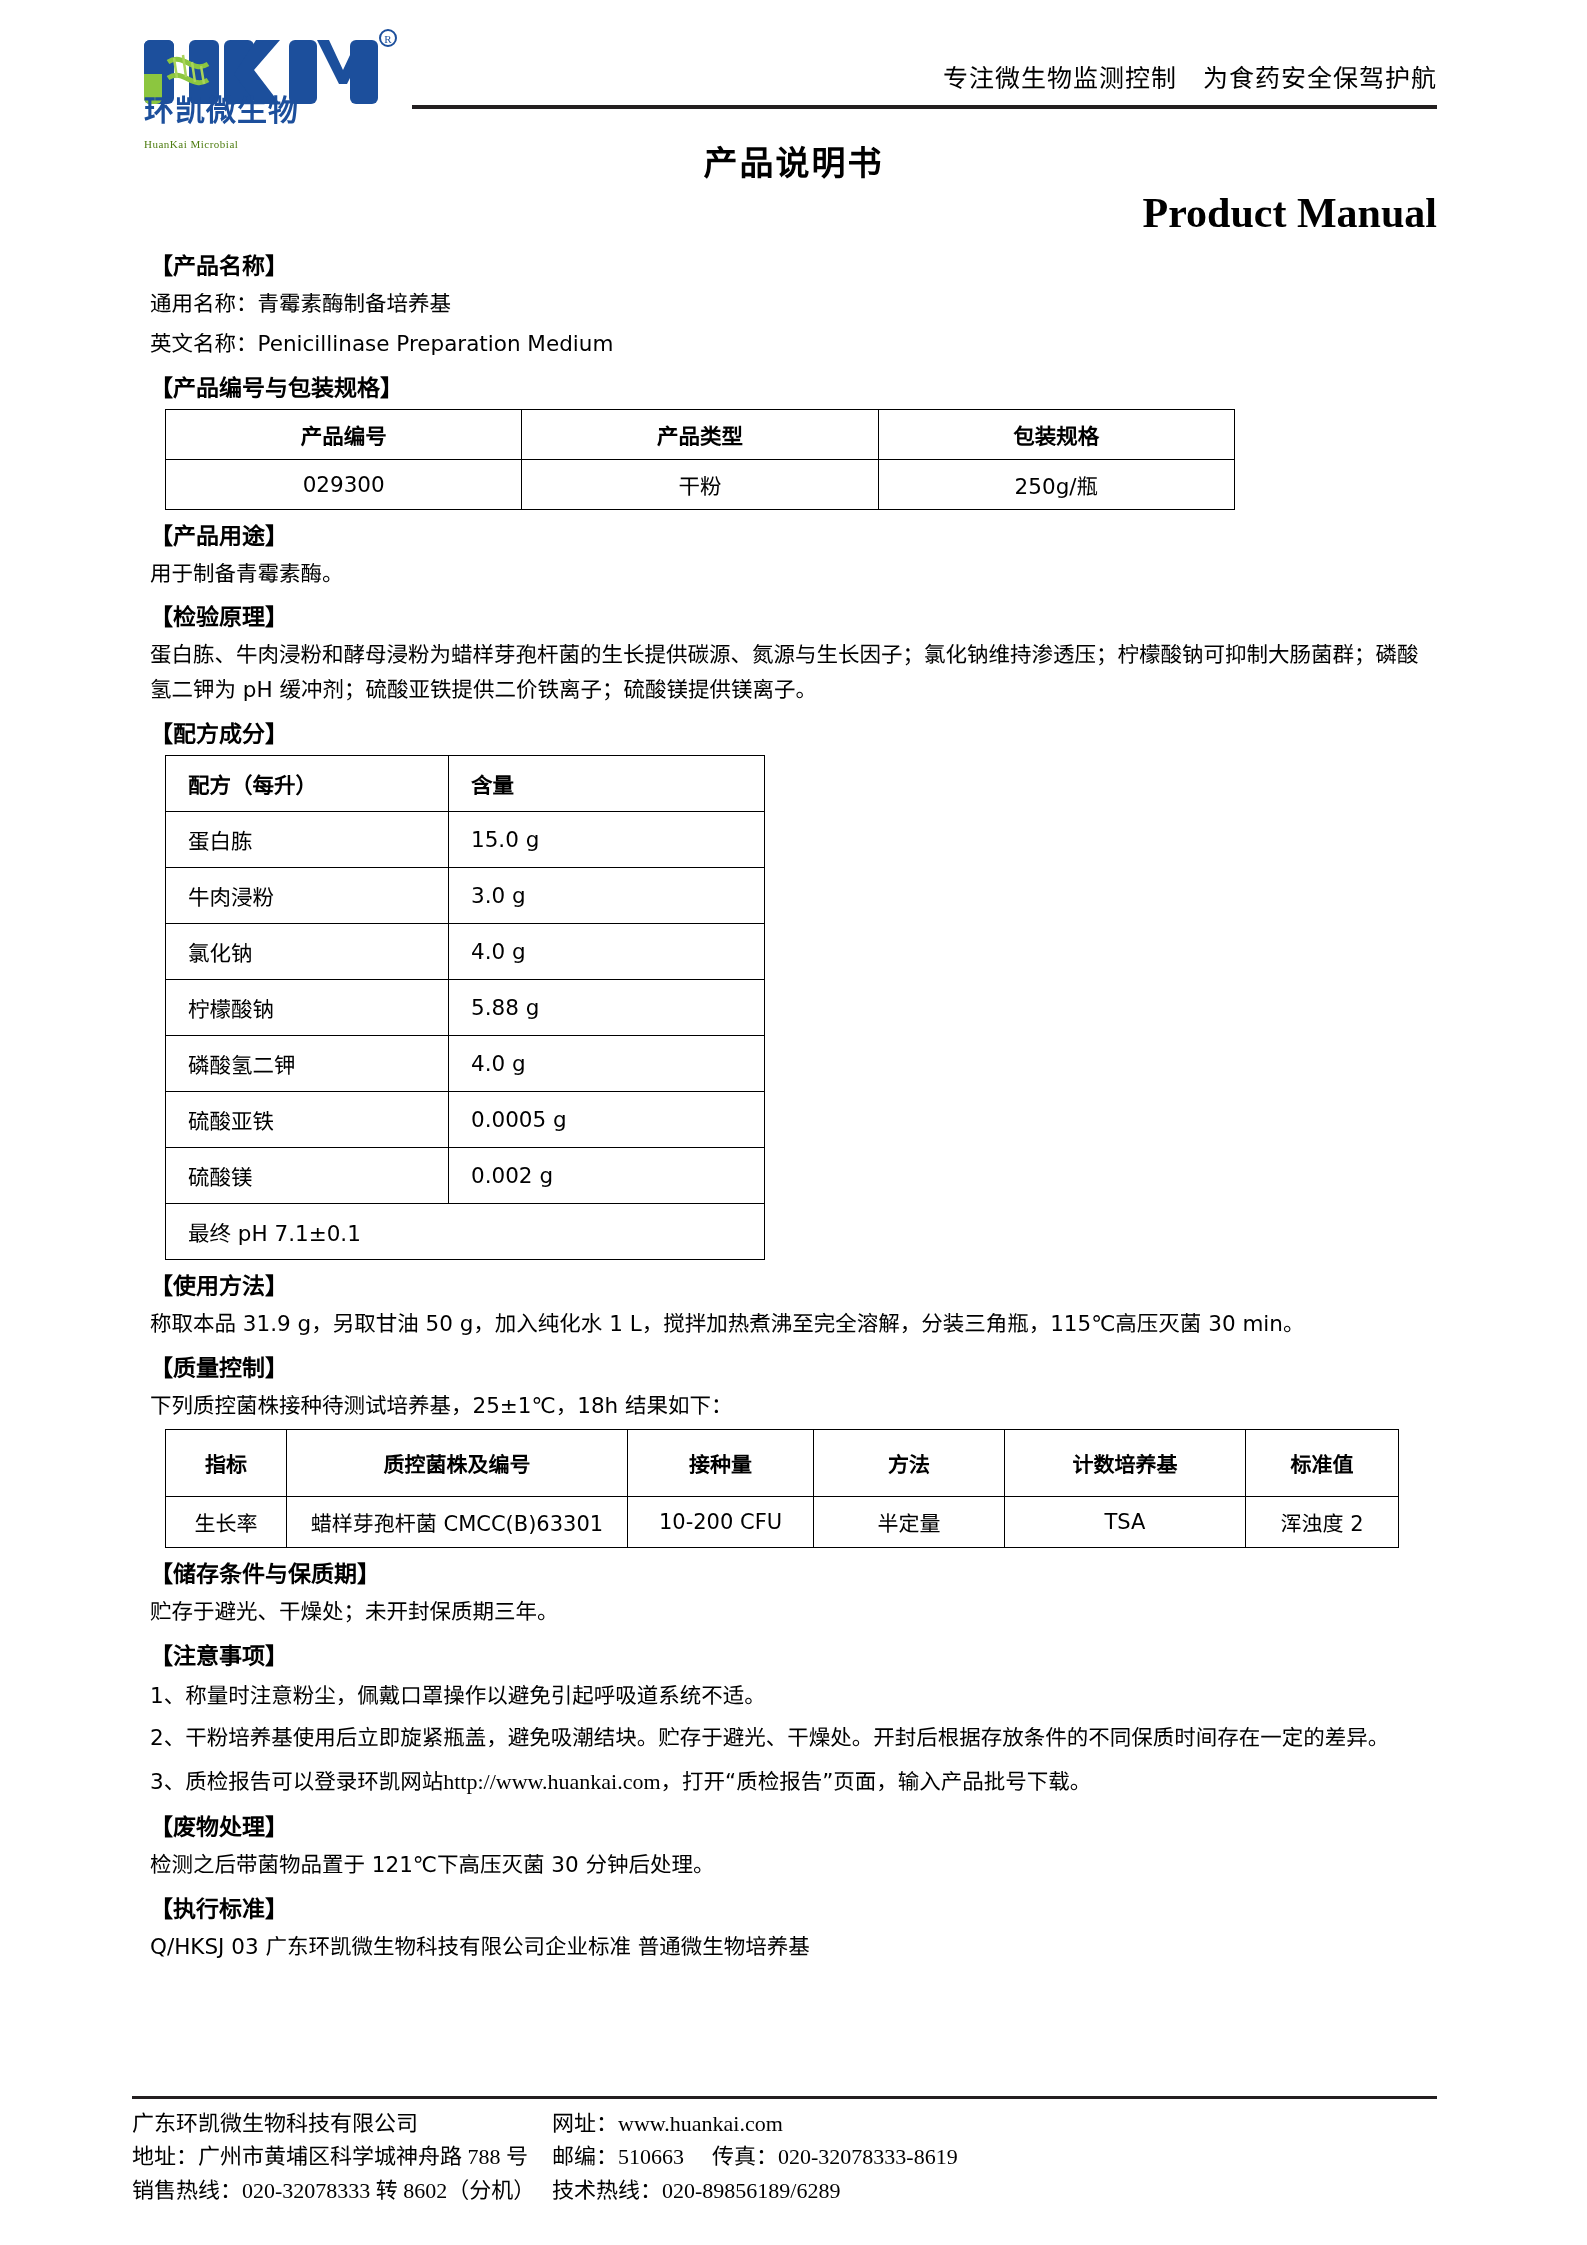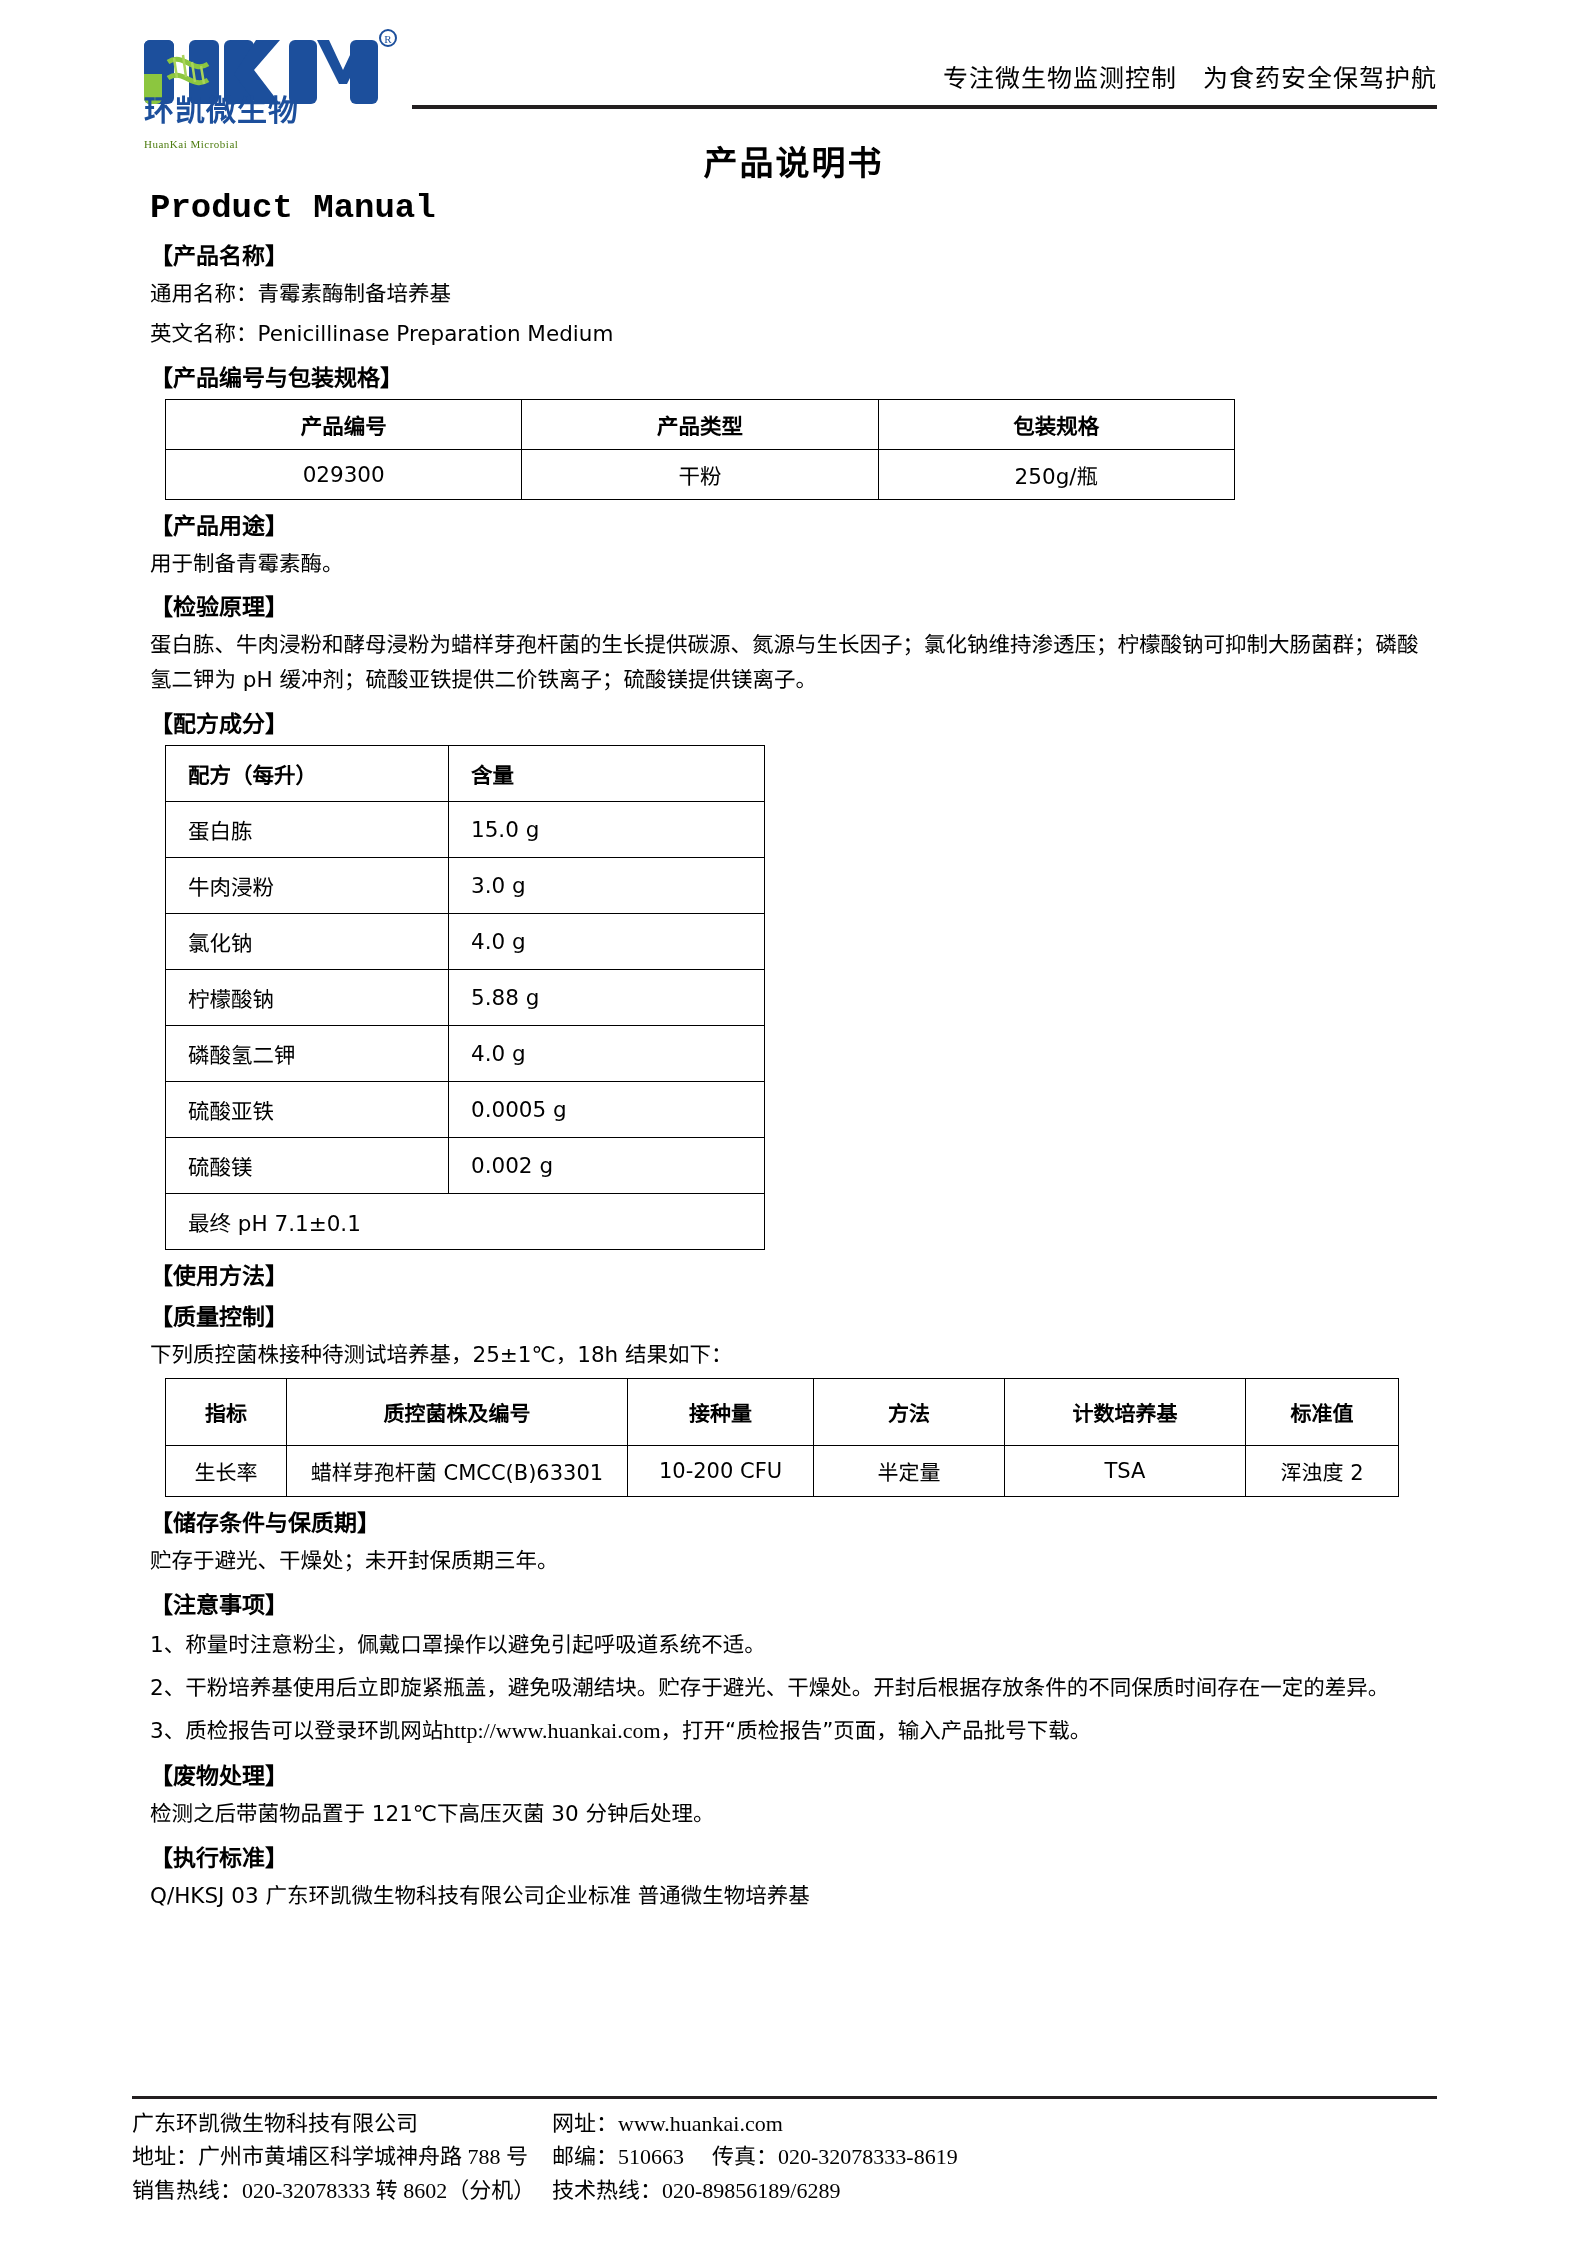--- a/index.html
+++ b/index.html
@@ -57,25 +57,25 @@
   
   .doc-title-cn {
     text-align: center;
     font-size: 34px;
     font-weight: bold;
     margin: 16px 0 4px 0;
     letter-spacing: 2px;
     font-family: "DejaVu Sans", sans-serif;
   }
   .doc-title-en {
-    text-align: left;
-    font-size: 34px;
+    text-align: right;
+    font-size: 42px;
     font-weight: bold;
     margin: 0 0 10px 0;
-    font-family: Liberation Mono, monospace;
+    font-family: Liberation Serif, serif;
   }
 
   
   .sec-head {
     font-size: 23px;
     font-weight: bold;
     margin: 7px 0 6px 0;
     font-family: "DejaVu Sans", sans-serif;
     letter-spacing: 0px;
   }
@@ -267,20 +267,21 @@
         <td class="col-name">硫酸镁</td>
         <td>0.002 g</td>
       </tr>
       <tr>
         <td colspan="2">最终 pH 7.1±0.1</td>
       </tr>
     </tbody>
   </table>
 
   <div class="sec-head">【使用方法】</div>
+  <div class="para">称取本品 31.9 g，另取甘油 50 g，加入纯化水 1 L，搅拌加热煮沸至完全溶解，分装三角瓶，115℃高压灭菌 30 min。</div>
 
   <div class="sec-head">【质量控制】</div>
   <div class="para">下列质控菌株接种待测试培养基，25±1℃，18h 结果如下：</div>
   <table class="tbl-qc">
     <thead>
       <tr>
         <th style="width:110px">指标</th>
         <th style="width:330px">质控菌株及编号</th>
         <th style="width:175px">接种量</th>
         <th style="width:180px">方法</th>

